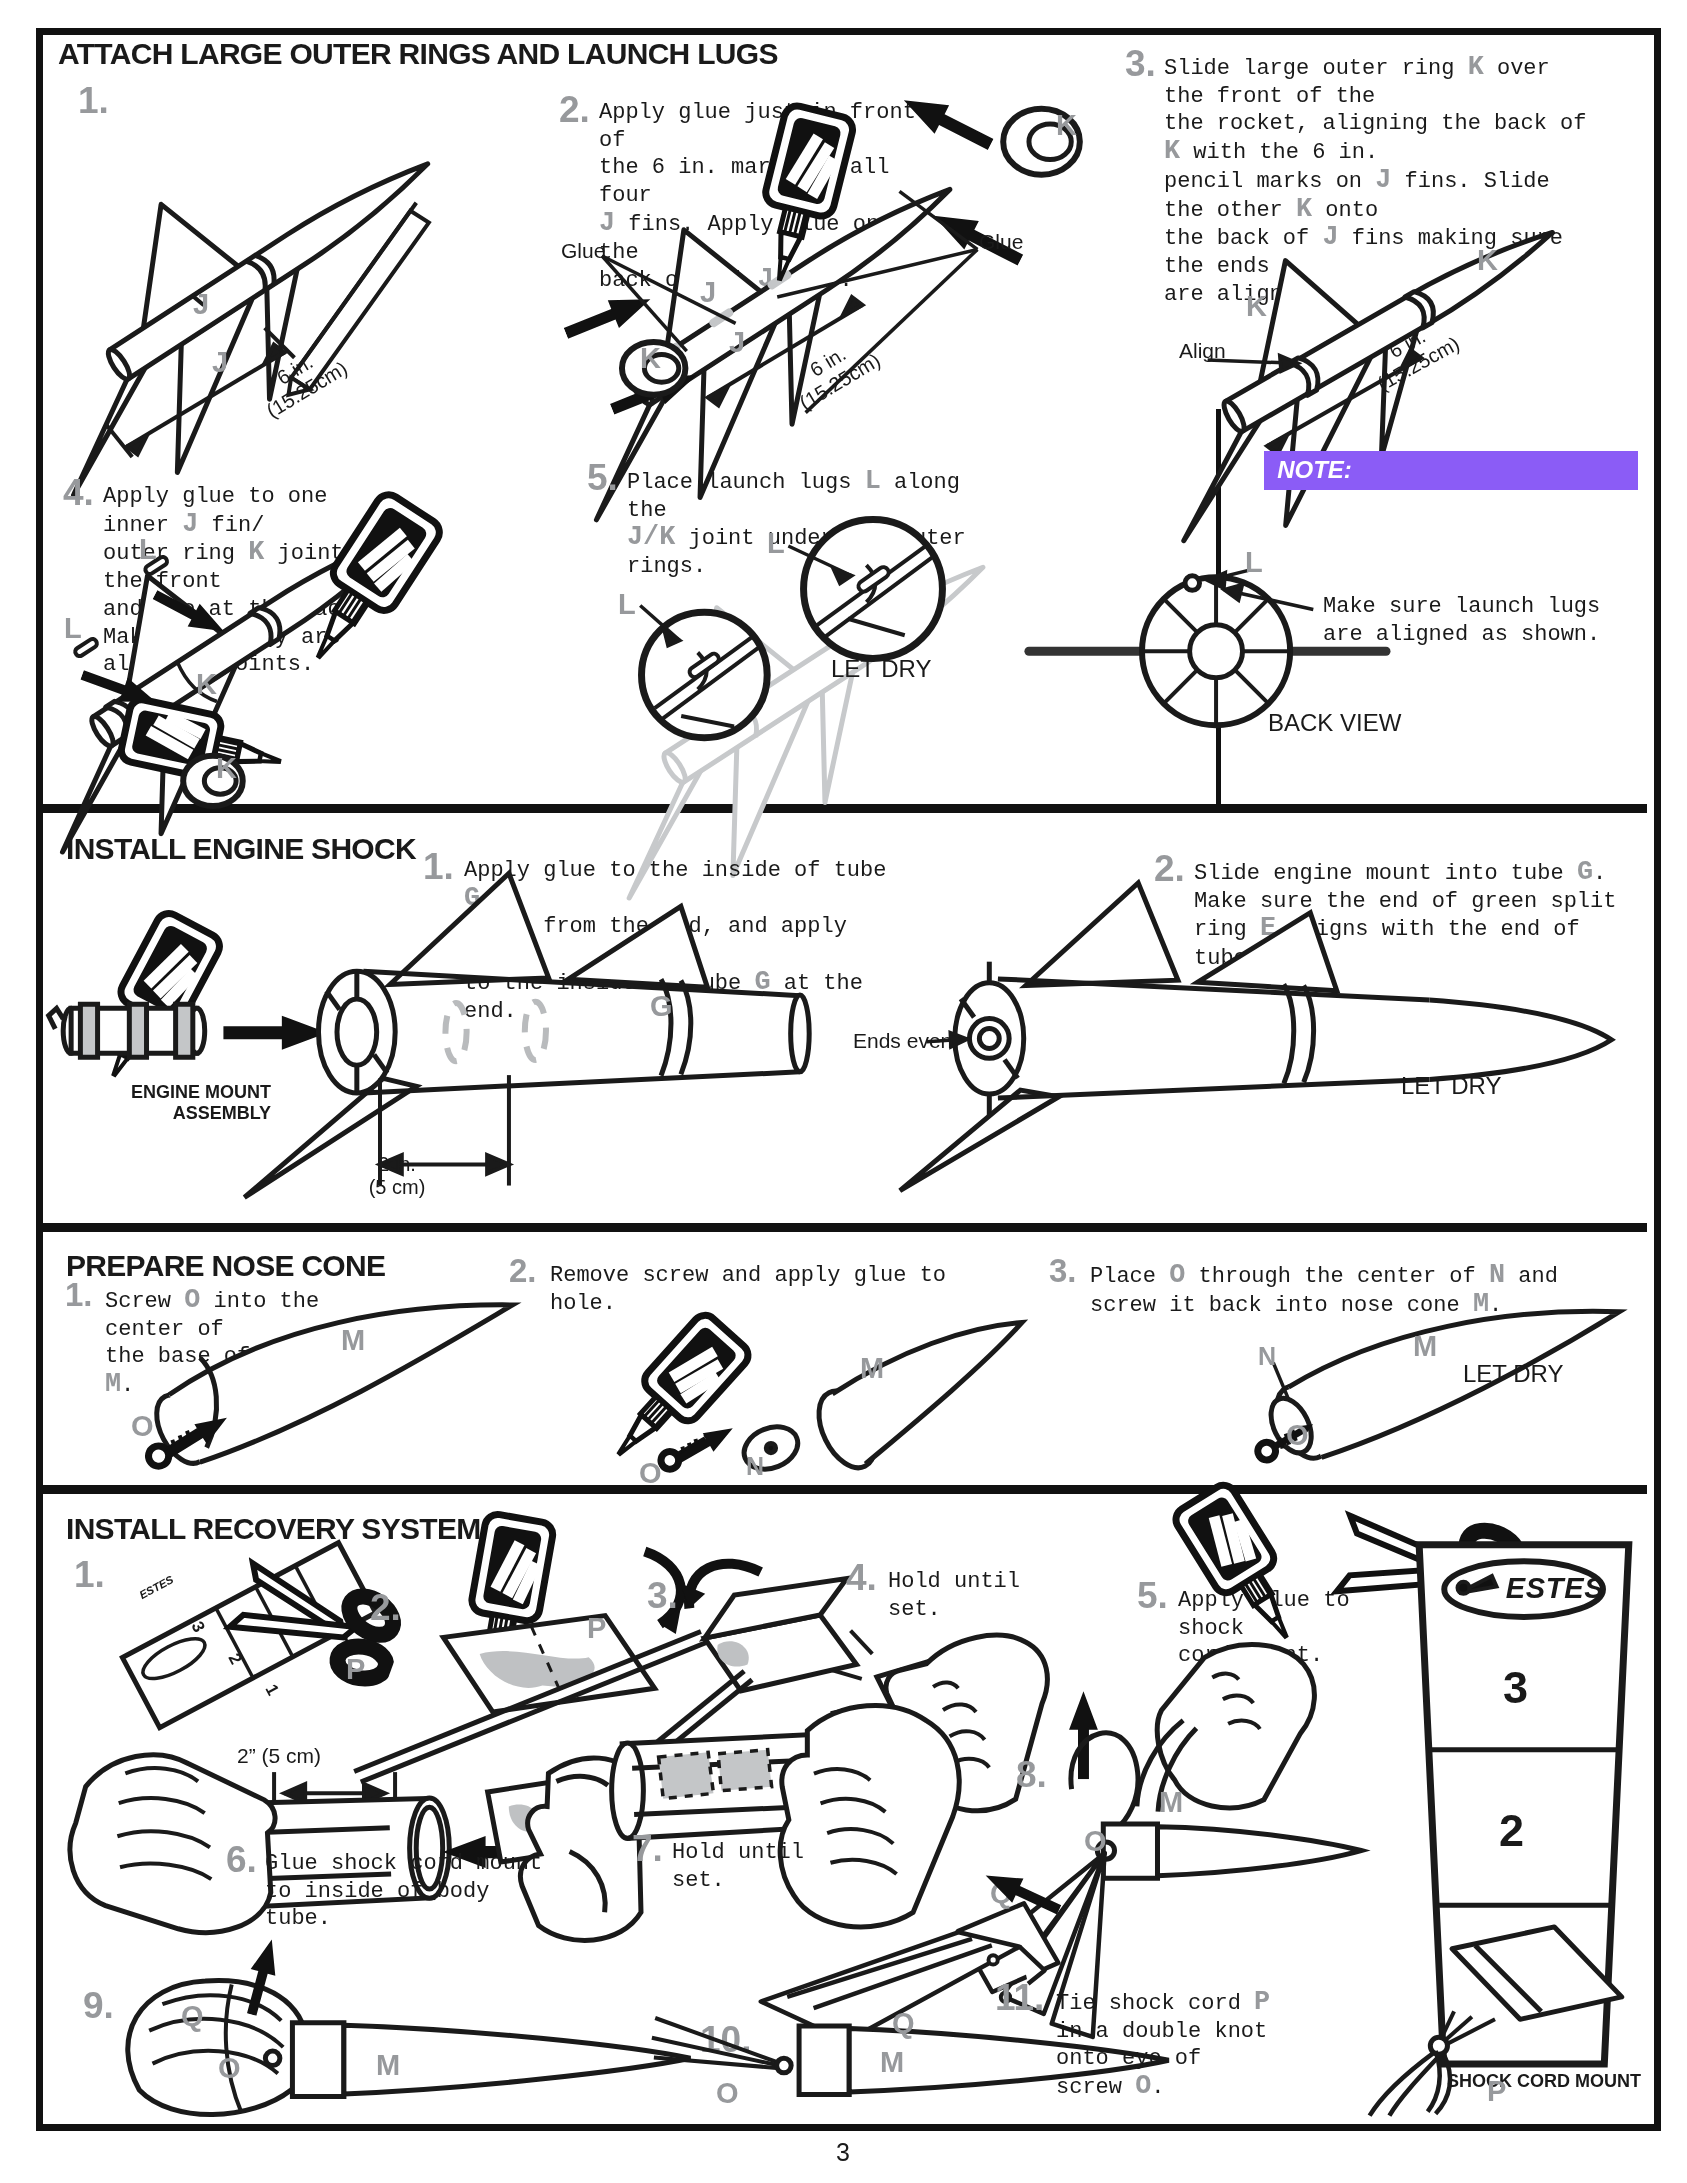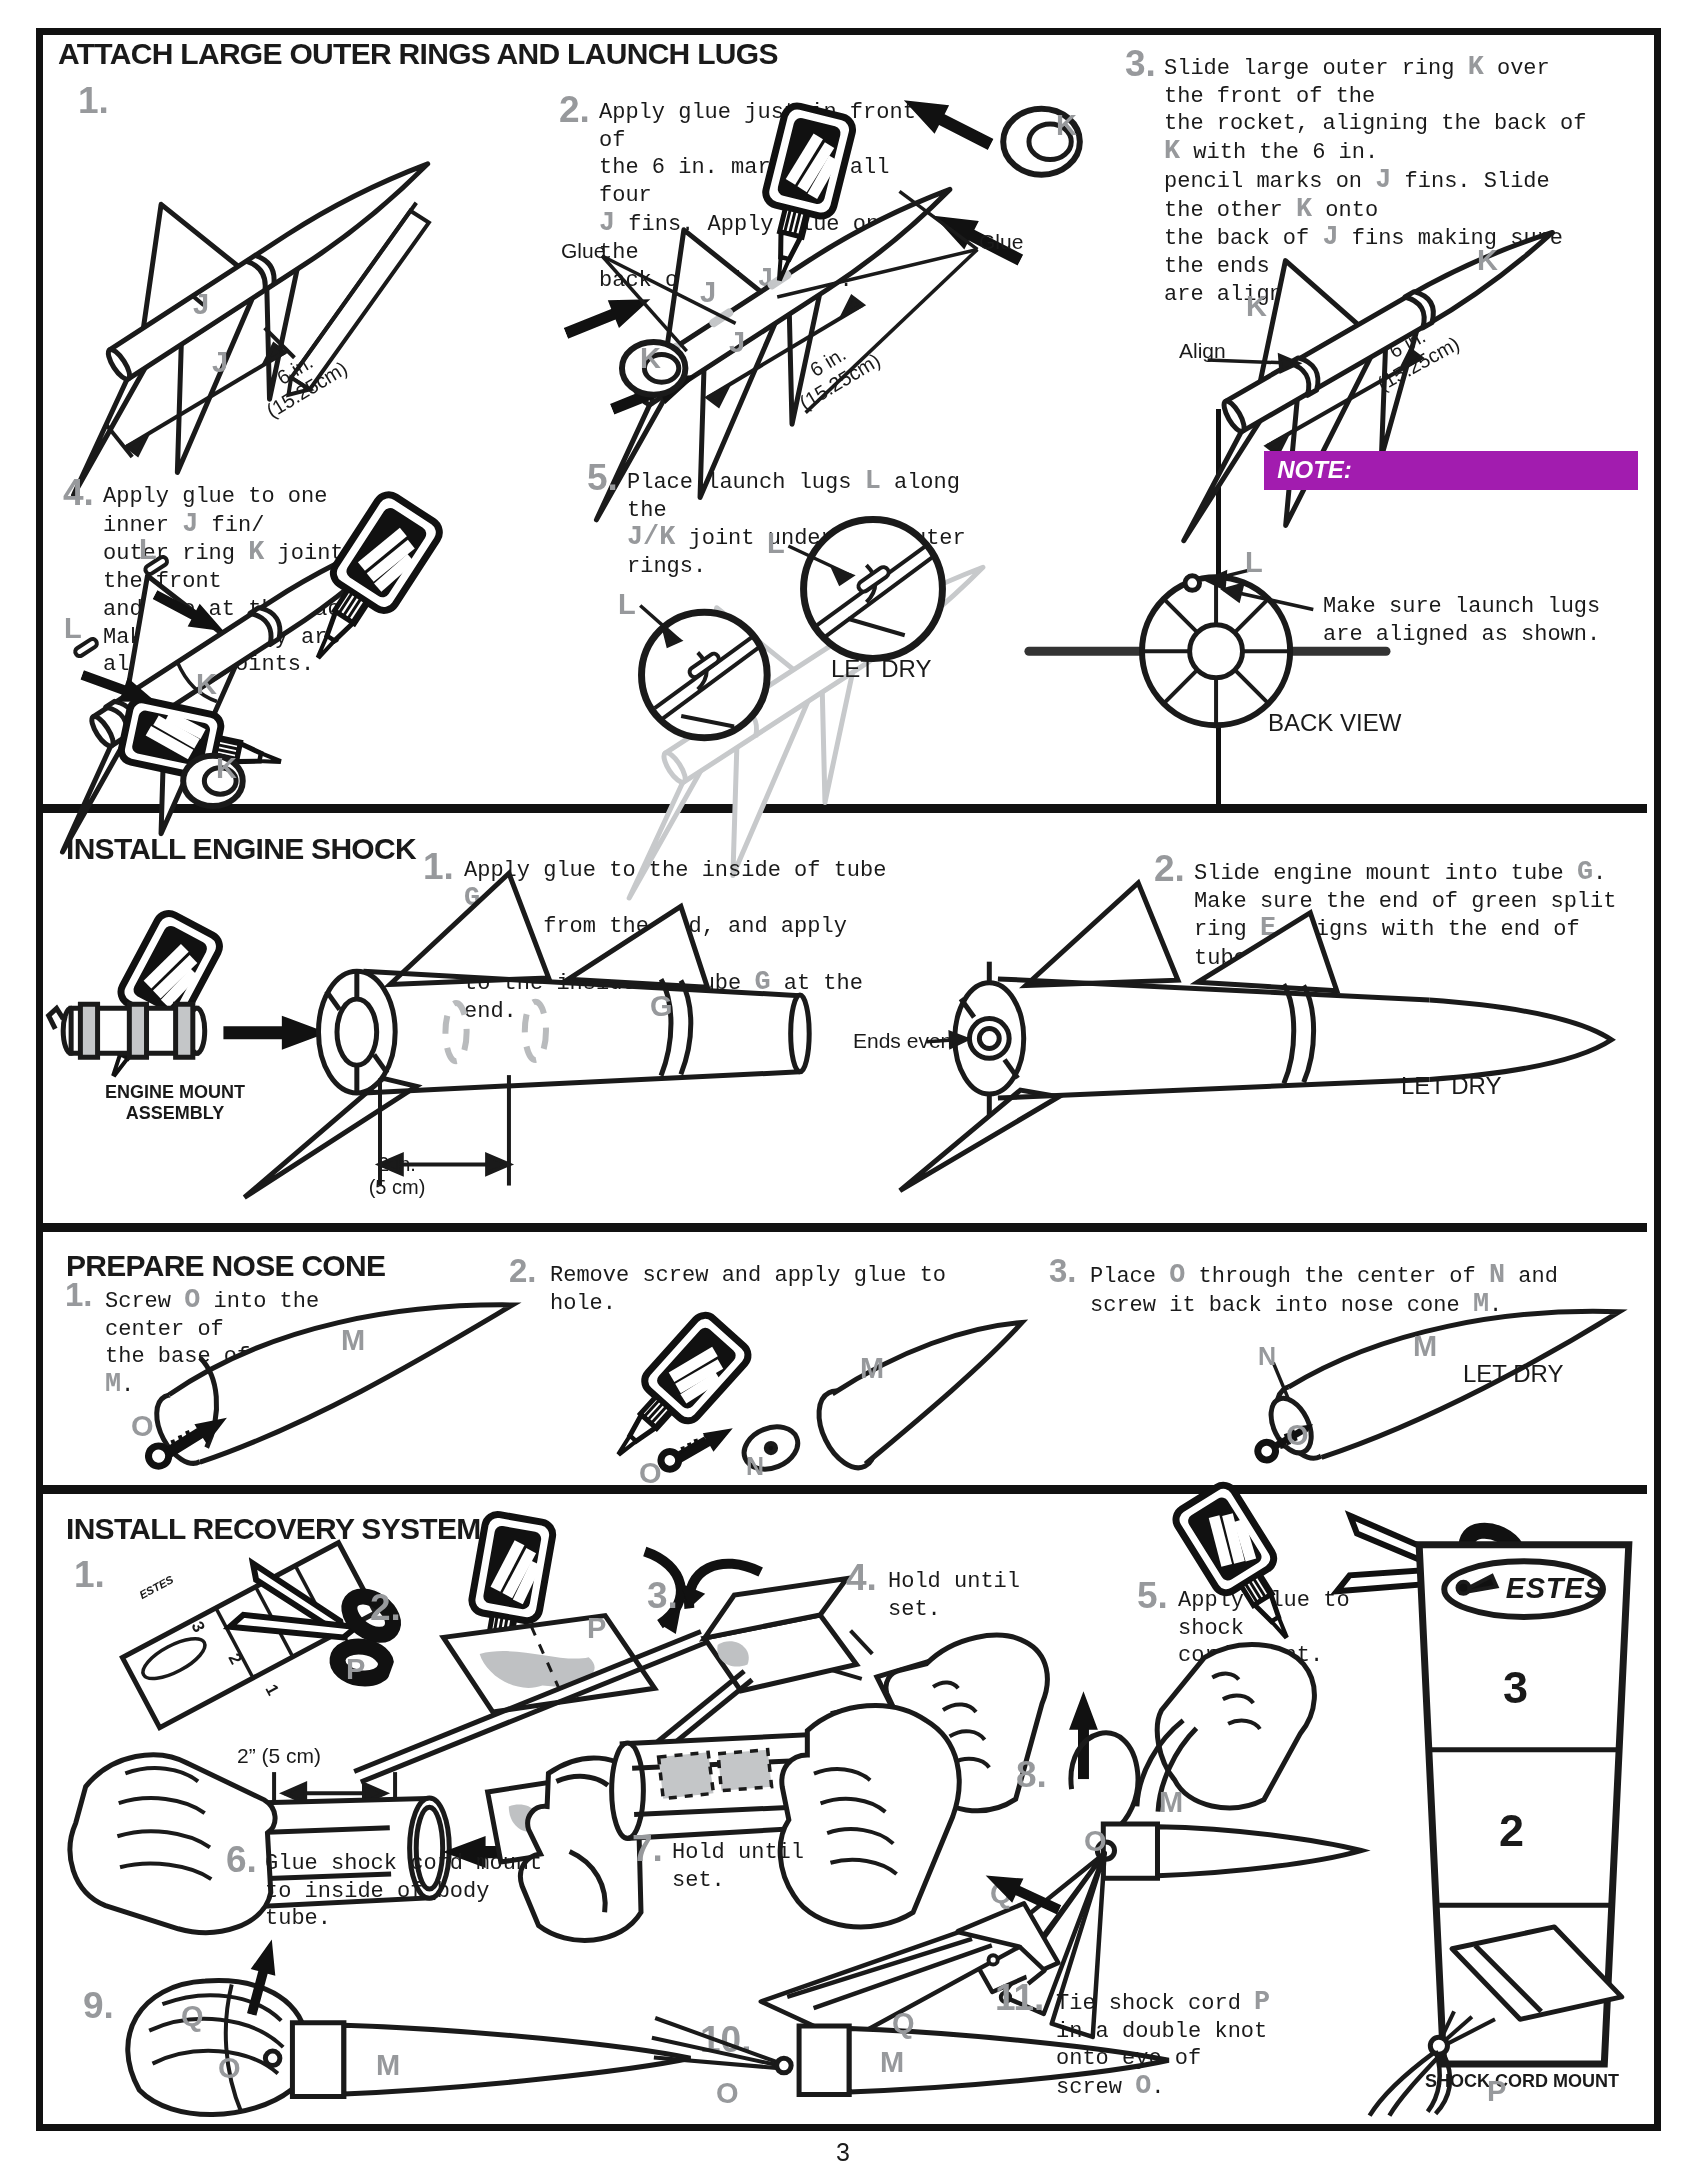--- a/index.html
+++ b/index.html
@@ -15,27 +15,27 @@
   .step-num.sm{font-size:33px;}
   .step-text{font-size:22px;line-height:1.26;color:var(--ink);font-family:Liberation Mono, monospace;}
   .pre{white-space:pre-line;}
   .part{color:var(--grey);font-weight:bold;font-size:1.22em;line-height:1;}
   .plabel{color:var(--grey);font-weight:bold;font-size:29px;line-height:1;}
   .plabel.sm{font-size:25px;}
   .lbl{font-size:21px;}
   .boldlbl{font-weight:normal;font-size:24px;white-space:nowrap;}
   .dim{font-size:20px;text-align:center;line-height:1.15;white-space:pre-line;}
   .note-wrap{width:374px;}
-  .note-head{background:#a21caf;color:#fff;font-weight:bold;font-style:italic;font-size:24px;
+  .note-head{background:#8b5cf6;color:#fff;font-weight:bold;font-style:italic;font-size:24px;
              padding:5.3px 0 5.3px 13.2px;}
   .note-body{border:2.6px solid #111;border-top:none;font-size:22px;padding:9.3px 8px;}
   .tmpl-digit{font-weight:bold;font-size:45px;}
   .mini{font-weight:bold;}
   .estes-logo{font-style:italic;font-weight:bold;font-size:29px;letter-spacing:0.7px;text-align:center;}
-  .caption{font-weight:bold;font-size:18px;text-align:center;white-space:nowrap;}
+  .caption{font-weight:bold;font-size:18px;text-align:right;white-space:nowrap;}
   .pagenum{font-size:25px;text-align:center;}
   svg{position:absolute;overflow:visible;}
   svg *{vector-effect:non-scaling-stroke;}
 </style>
 </head>
 <body>
 
 <div class="page">
 
   <svg width="0" height="0">

